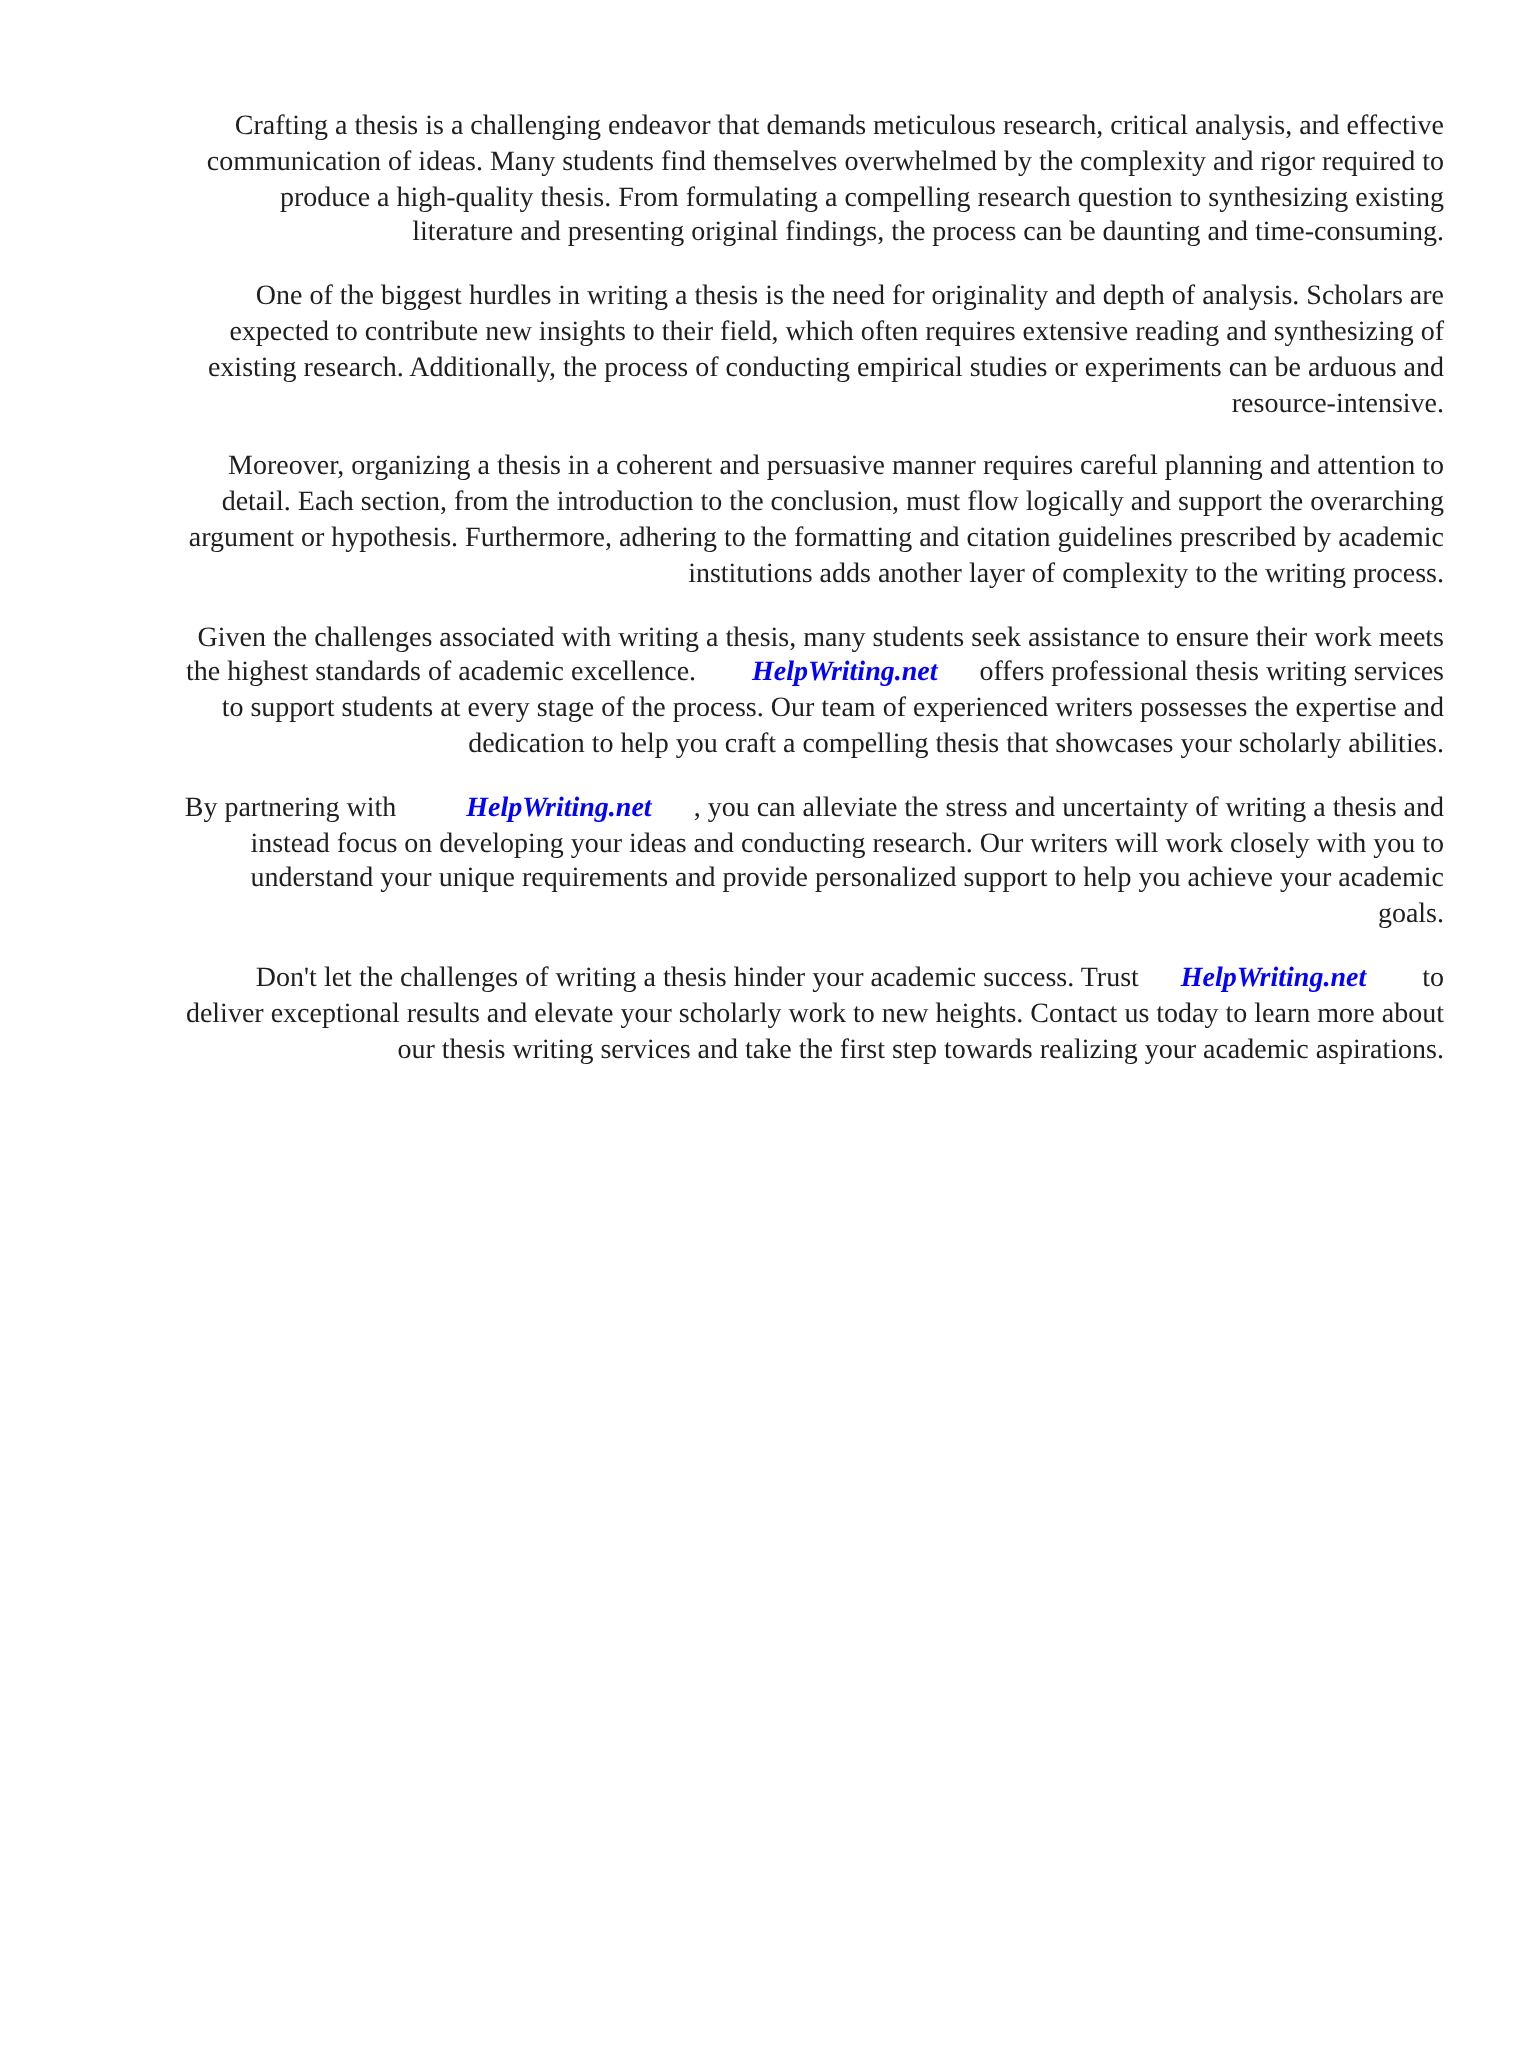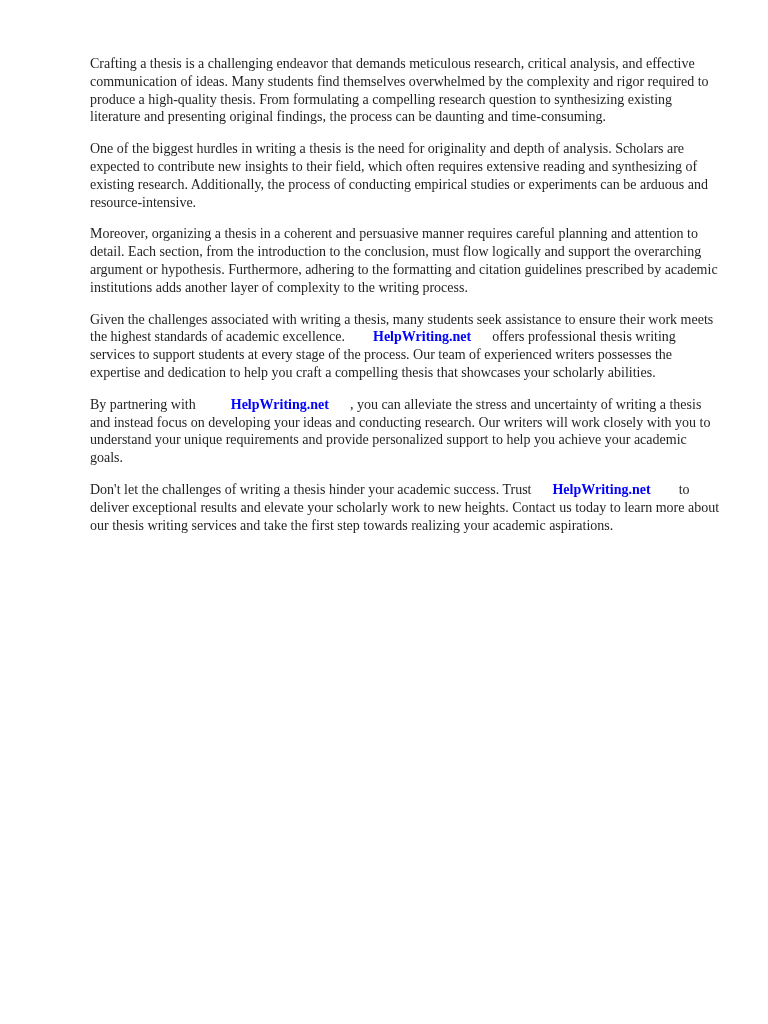--- a/index.html
+++ b/index.html
@@ -25,26 +25,27 @@
     position: absolute;
     left: 90px;
     top: 55px;
     width: 632px;
     font-size: 14px;
     line-height: 17.8px;
     color: var(--text-color, #1f1f1f);
   }
   .para {
     margin: 0 0 14px 0;
-    text-align: left;
+    text-align: right;
   }
   .link {
     color: var(--link-color, #0000fe);
     font-weight: bold;
     cursor: pointer;
+    font-style: italic;
   }
 </style>
 </head>
 <body style="background: rgb(255, 255, 255);">
 
 <div class="page">
   <div class="content" id="paragraphs">
       <p class="para"><span>Crafting a thesis is a challenging endeavor that demands meticulous research, critical analysis, and effective communication of ideas. Many students find themselves overwhelmed by the complexity and rigor required to produce a high-quality thesis. From formulating a compelling research question to synthesizing existing literature and presenting original findings, the process can be daunting and time-consuming.</span></p>
       <p class="para"><span>One of the biggest hurdles in writing a thesis is the need for originality and depth of analysis. Scholars are expected to contribute new insights to their field, which often requires extensive reading and synthesizing of existing research. Additionally, the process of conducting empirical studies or experiments can be arduous and resource-intensive.</span></p>
       <p class="para"><span>Moreover, organizing a thesis in a coherent and persuasive manner requires careful planning and attention to detail. Each section, from the introduction to the conclusion, must flow logically and support the overarching argument or hypothesis. Furthermore, adhering to the formatting and citation guidelines prescribed by academic institutions adds another layer of complexity to the writing process.</span></p>

